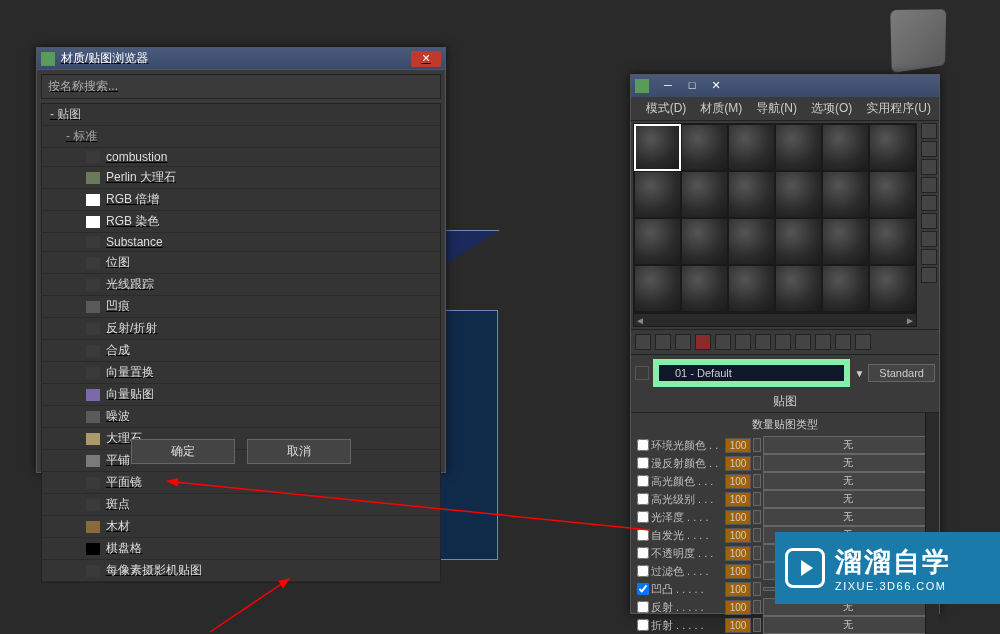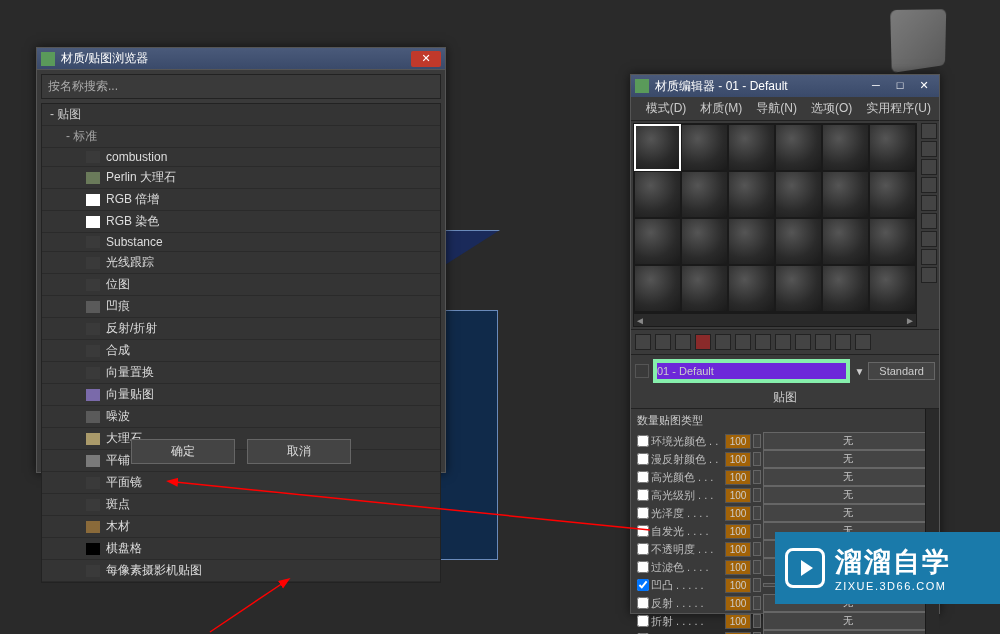--- a/index.html
+++ b/index.html
@@ -9,21 +9,21 @@
 .viewcube { position: absolute; top: 10px; right: 50px; width: 60px; height: 60px; background: linear-gradient(135deg, #ccc, #888); border-radius: 6px; transform: perspective(200px) rotateX(-10deg) rotateY(25deg); opacity: 0.5; }
 
 
 .cube3d { position: absolute; left: 220px; top: 230px; width: 280px; height: 330px; }
 .cube3d .face { position: absolute; }
 .cube3d .top { left: 0; top: 0; width: 280px; height: 80px; background: #1a2a5a; clip-path: polygon(10% 100%, 55% 100%, 100% 0%, 55% 0%); border: 1px solid #6a8aba; }
 .cube3d .left { left: 28px; top: 80px; width: 125px; height: 250px; background: #1a3a6a; border: 1px solid #6a8aba; transform: skewY(0deg); }
 .cube3d .right { left: 153px; top: 80px; width: 125px; height: 250px; background: #102a4a; border: 1px solid #6a8aba; transform: skewY(0deg); }
 
 
-.browser { position: absolute; left: 36px; top: 47px; width: 410px; height: 426px; background: #3a3a3a; border: 1px solid #555; box-shadow: 0 0 10px rgba(0,0,0,.6); }
+.browser { position: absolute; left: 36px; top: 47px; width: 410px; height: 426px; background: #3a3a3a; border: 1px solid #555; box-shadow: 0 0 10px rgba(0,0,0,.6); text-decoration: underline; }
 .browser .titlebar { height: 22px; background: linear-gradient(#4a5a7a, #3a4a6a); color: #fff; font-size: 12px; display: flex; align-items: center; padding: 0 4px; border-bottom: 1px solid #555; }
 .browser .titlebar .ticon { width: 14px; height: 14px; background: #5a9a5a; margin-right: 6px; }
 .browser .titlebar .ttext { flex: 1; }
 .browser .titlebar .tclose { width: 30px; height: 16px; background: #c0392b; color: #fff; font-size: 11px; display: flex; align-items: center; justify-content: center; border-radius: 2px; }
 .browser .search { margin: 4px; padding: 3px 6px; font-size: 12px; color: #aaa; background: #3a3a3a; border: 1px solid #222; }
 .browser .tree { margin: 2px 4px; border: 1px solid #222; background: #343434; height: 480px; overflow: auto; }
 .browser .node { font-size: 12px; color: #ddd; padding: 2px 6px; display: flex; align-items: center; gap: 6px; border-bottom: 1px solid #2a2a2a; }
 .browser .node.lvl0 { padding-left: 8px; color: #ccc; }
 .browser .node.lvl1 { padding-left: 24px; color: #a3a3a3; }
 .browser .node.lvl2 { padding-left: 44px; }
@@ -46,25 +46,25 @@
 .editor .sample.active { border: 2px solid #fff; }
 .editor .sample-hscroll { height: 14px; background: #2a2a2a; border: 1px solid #1a1a1a; display: flex; align-items: center; }
 .editor .sample-hscroll .arrow { width: 12px; text-align: center; color: #888; font-size: 10px; }
 .editor .sidetools { width: 20px; display: flex; flex-direction: column; gap: 2px; padding: 2px; }
 .editor .sidetools .st { width: 16px; height: 16px; background: #444; border: 1px solid #222; }
 .editor .toolbar { display: flex; gap: 4px; padding: 4px; border-top: 1px solid #222; border-bottom: 1px solid #222; }
 .editor .toolbar .tb { width: 16px; height: 16px; background: #444; border: 1px solid #222; }
 .editor .toolbar .tb.red { background: #8a2a2a; }
 .editor .namebar { display: flex; align-items: center; padding: 4px; gap: 4px; }
 .editor .namebar .pick { width: 14px; height: 14px; border: 1px solid #555; }
-.editor .namebar .matname { flex: 1; font-size: 11px; background: #6d28d9; color: #ccc; border: 4px solid #86efac; padding: 2px 0; }
+.editor .namebar .matname { flex: 1; font-size: 11px; background: #0f172a; color: #ccc; border: 6px solid #86efac; padding: 2px 16px; }
 .editor .namebar .std { font-size: 11px; background: #444; color: #ccc; border: 1px solid #666; padding: 2px 10px; }
 .editor .rollhead { font-size: 12px; color: #ccc; text-align: center; padding: 2px; background: #3a3a3a; border-bottom: 1px solid #222; }
 .editor .maps { padding: 4px 6px; font-size: 11px; color: #bbb; position: relative; }
-.editor .maps .hdr { display: flex; justify-content: flex-start; font-size: 11px; color: #ccc; margin-bottom: 4px; }
+.editor .maps .hdr { display: flex; justify-content: center; font-size: 11px; color: #ccc; margin-bottom: 4px; }
 .editor .maprow { display: flex; align-items: center; height: 18px; gap: 2px; }
 .editor .maprow input[type=checkbox] { width: 12px; height: 12px; }
 .editor .maprow .mlabel { width: 72px; white-space: nowrap; overflow: hidden; }
 .editor .maprow .mamt { width: 26px; background: #a16207; color: #ccc; border: 1px solid #555; text-align: center; font-size: 10px; padding: 1px; }
 .editor .maprow .spn { width: 8px; height: 14px; background: #444; border: 1px solid #666; }
 .editor .maprow .mslot { flex: 1; background: #444; color: #ccc; border: 1px solid #666; font-size: 10px; text-align: center; padding: 1px; }
 .editor .sidescroll { position: absolute; right: 0; top: 0; bottom: 0; width: 14px; background: #2a2a2a; border-left: 1px solid #1a1a1a; }
 
 
 .arrowline { position: absolute; pointer-events: none; }
@@ -114,25 +114,25 @@
         <div class="node lvl2">
           <span class="swatch" style="background: rgb(255, 255, 255);"></span>
           <span>RGB 染色</span>
         </div>
         <div class="node lvl2">
           <span class="swatch" style="background: rgb(58, 58, 58);"></span>
           <span>Substance</span>
         </div>
         <div class="node lvl2">
           <span class="swatch" style="background: rgb(58, 58, 58);"></span>
+          <span>位图</span>
+        </div>
+        <div class="node lvl2">
+          <span class="swatch" style="background: rgb(58, 58, 58);"></span>
           <span>光线跟踪</span>
-        </div>
-        <div class="node lvl2">
-          <span class="swatch" style="background: rgb(58, 58, 58);"></span>
-          <span>位图</span>
         </div>
         <div class="node lvl2">
           <span class="swatch" style="background: rgb(90, 90, 90);"></span>
           <span>凹痕</span>
         </div>
         <div class="node lvl2">
           <span class="swatch" style="background: rgb(58, 58, 58);"></span>
           <span>反射/折射</span>
         </div>
         <div class="node lvl2">
@@ -184,21 +184,20 @@
   </div>
   <div class="buttons">
     <button>确定</button>
     <button>取消</button>
   </div>
 </div>
 
 <div class="editor">
   <div class="titlebar">
     <div class="ticon"></div>
-    <div class="ttext">材质编辑器 - 01 - Default</div>
     <div class="ctl">─</div>
     <div class="ctl">□</div>
     <div class="ctl">✕</div>
   </div>
   <div class="menubar" id="editor-menus">
       <span>模式(D)</span>
       <span>材质(M)</span>
       <span>导航(N)</span>
       <span>选项(O)</span>
       <span>实用程序(U)</span>

